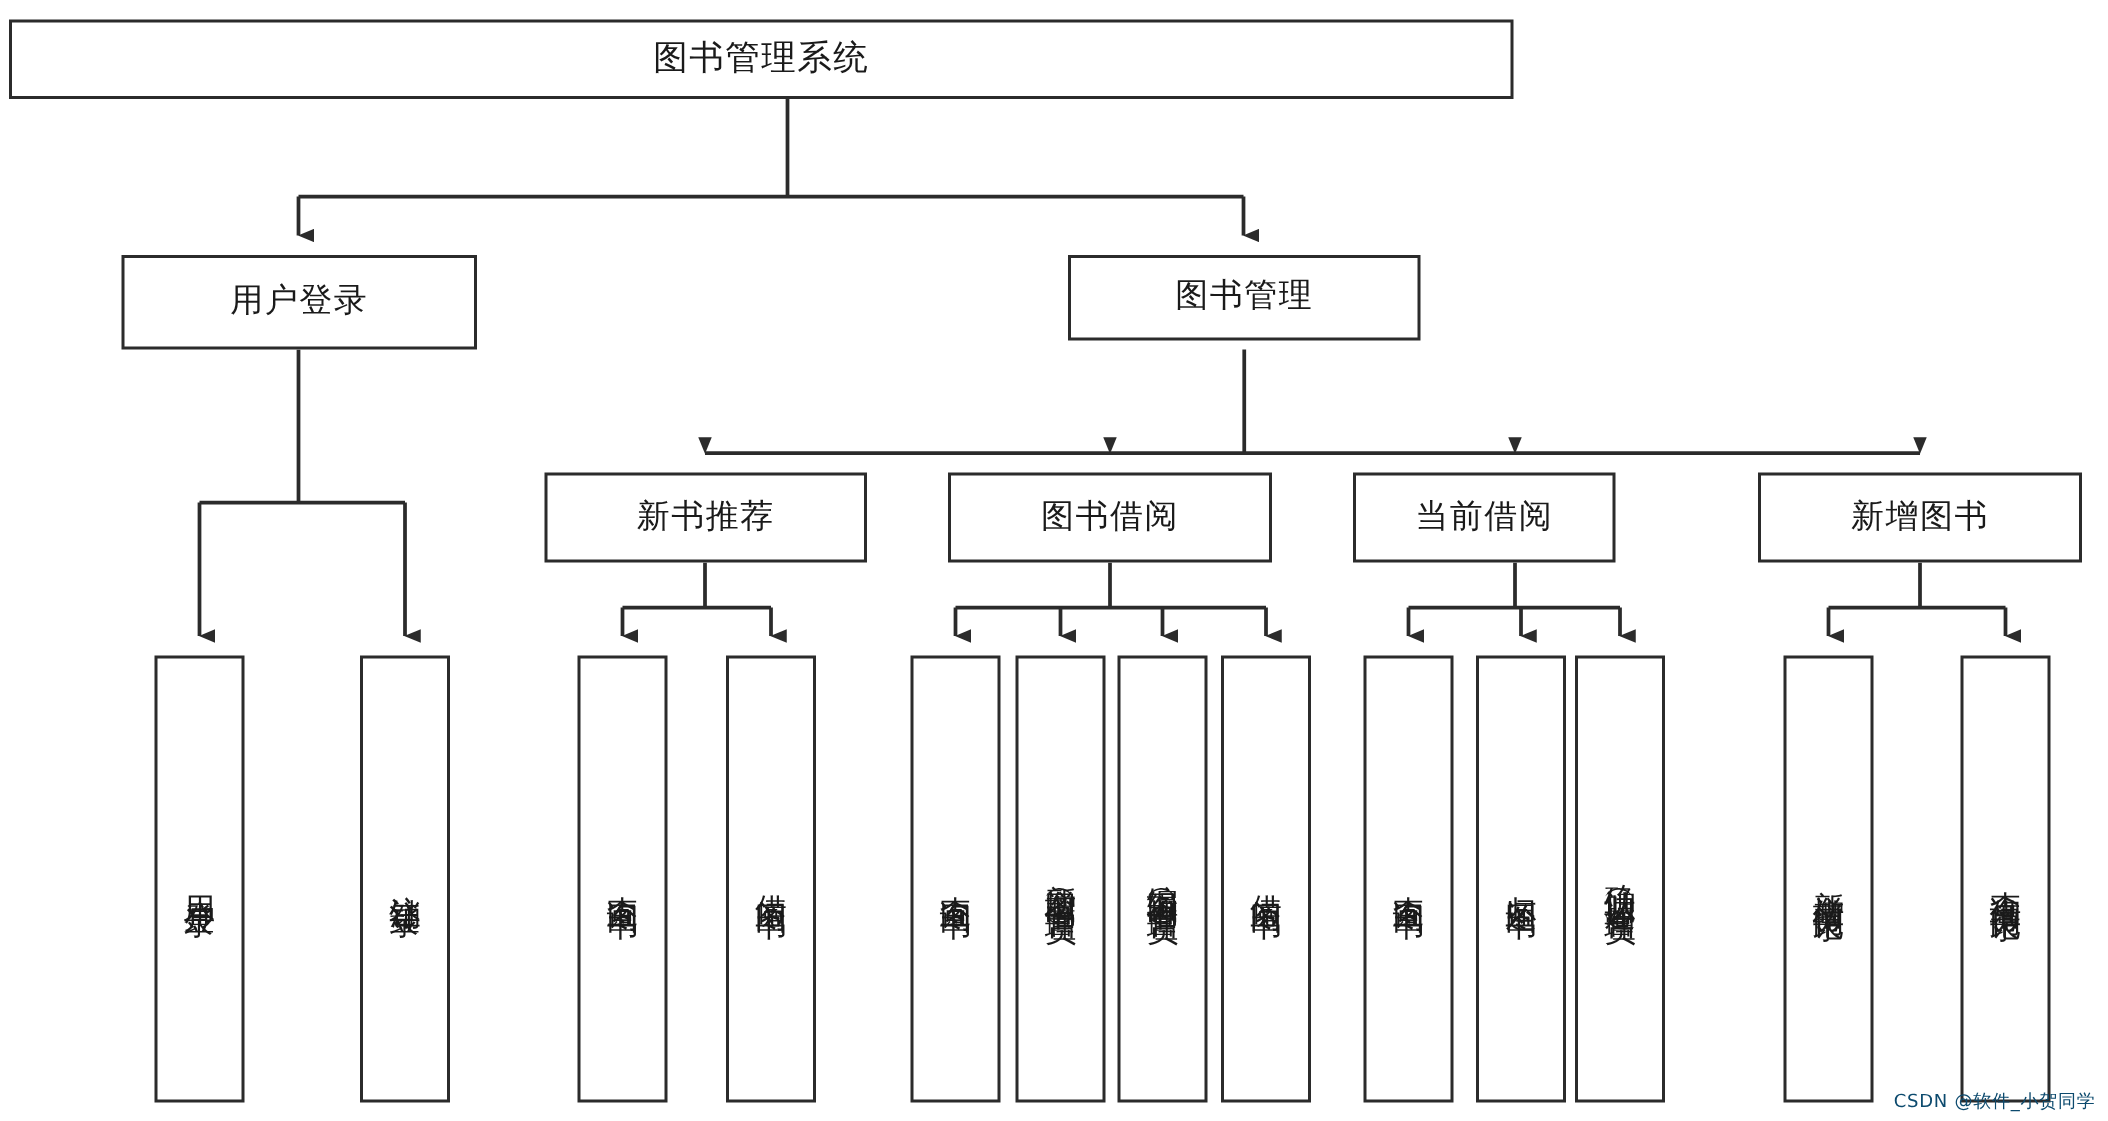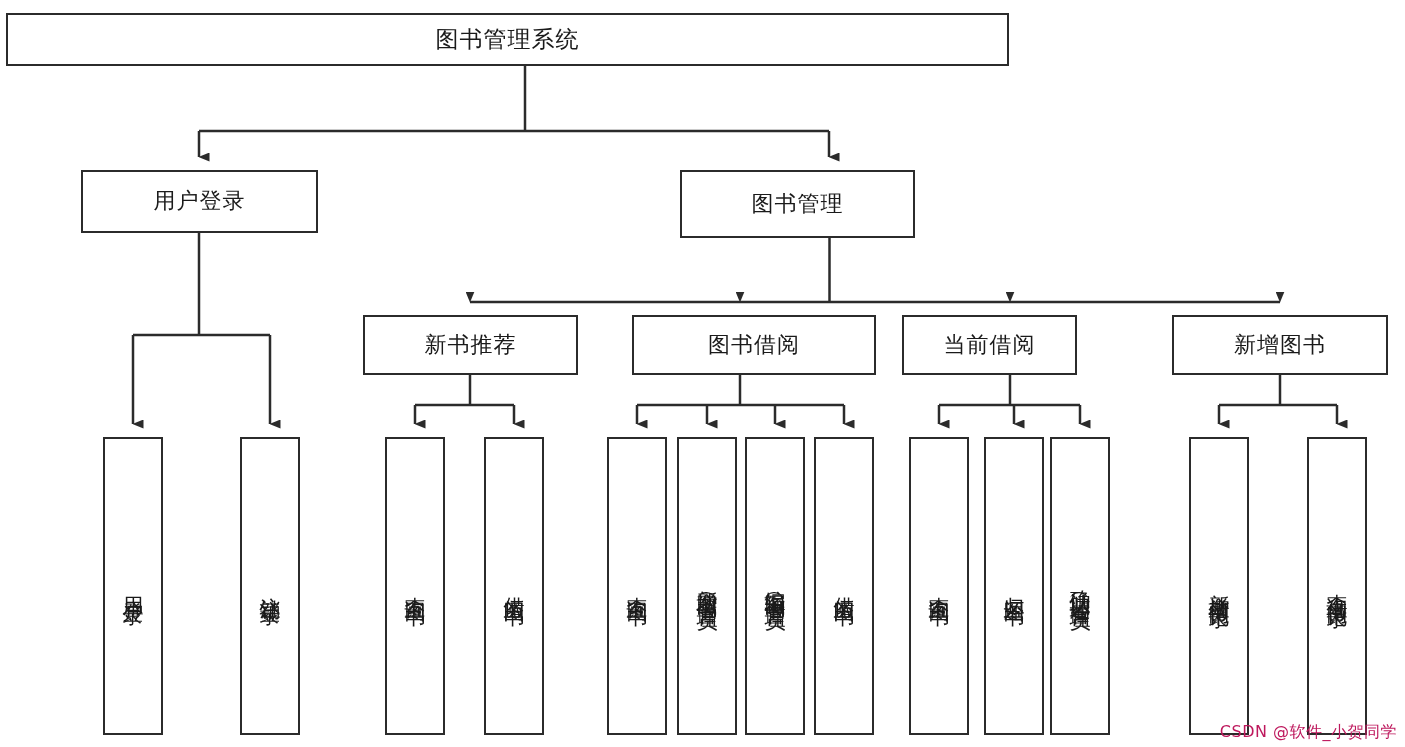--- a/index.html
+++ b/index.html
@@ -55,22 +55,22 @@
     text-orientation: upright;
     letter-spacing: 3px;
     line-height: 1.05;
     white-space: nowrap;
     display: block;
   }
   .watermark {
     position: absolute;
     right: 8px;
     bottom: 4px;
-    font-size: 16px;
-    color: #be185d;
+    font-size: 12px;
+    color: #0c4a6e;
     letter-spacing: 0.5px;
     user-select: none;
     white-space: nowrap;
   }
 </style>
 </head>
 <body>
 
 <div id="canvas">
 
@@ -113,24 +113,24 @@
         <line x1="1280" y1="375" x2="1280" y2="405"></line>
         <line x1="1219" y1="405" x2="1337" y2="405"></line>
         <line x1="1219" y1="405" x2="1219" y2="424" marker-end="url(#arrowhead)"></line>
         <line x1="1337" y1="405" x2="1337" y2="424" marker-end="url(#arrowhead)"></line>
       </g>
   </svg>
 
   <div class="node horiz root" style="left: 6px; top: 13px; width: 1003px; height: 53px;">图书管理系统</div>
 
   <div class="node horiz" style="left: 81px; top: 170px; width: 237px; height: 63px;">用户登录</div>
-  <div class="node horiz" style="left: 680px; top: 170px; width: 235px; height: 68px;">图书管理</div>
+  <div class="node horiz" style="left: 712px; top: 170px; width: 235px; height: 57px;">图书管理</div>
 
   <div class="node horiz" style="left: 363px; top: 315px; width: 215px; height: 60px;">新书推荐</div>
-  <div class="node horiz" style="left: 632px; top: 315px; width: 244px; height: 60px;">图书借阅</div>
+  <div class="node horiz" style="left: 632px; top: 315px; width: 216px; height: 60px;">图书借阅</div>
   <div class="node horiz" style="left: 902px; top: 315px; width: 175px; height: 60px;">当前借阅</div>
   <div class="node horiz" style="left: 1172px; top: 315px; width: 216px; height: 60px;">新增图书</div>
 
   <div class="node leaf" style="left: 103px; top: 437px; width: 60px; height: 298px;">
     <span class="vtext">用户登录</span>
   </div>
   <div class="node leaf" style="left: 240px; top: 437px; width: 60px; height: 298px;">
     <span class="vtext">注销登录</span>
   </div>
   <div class="node leaf" style="left: 385px; top: 437px; width: 60px; height: 298px;">

